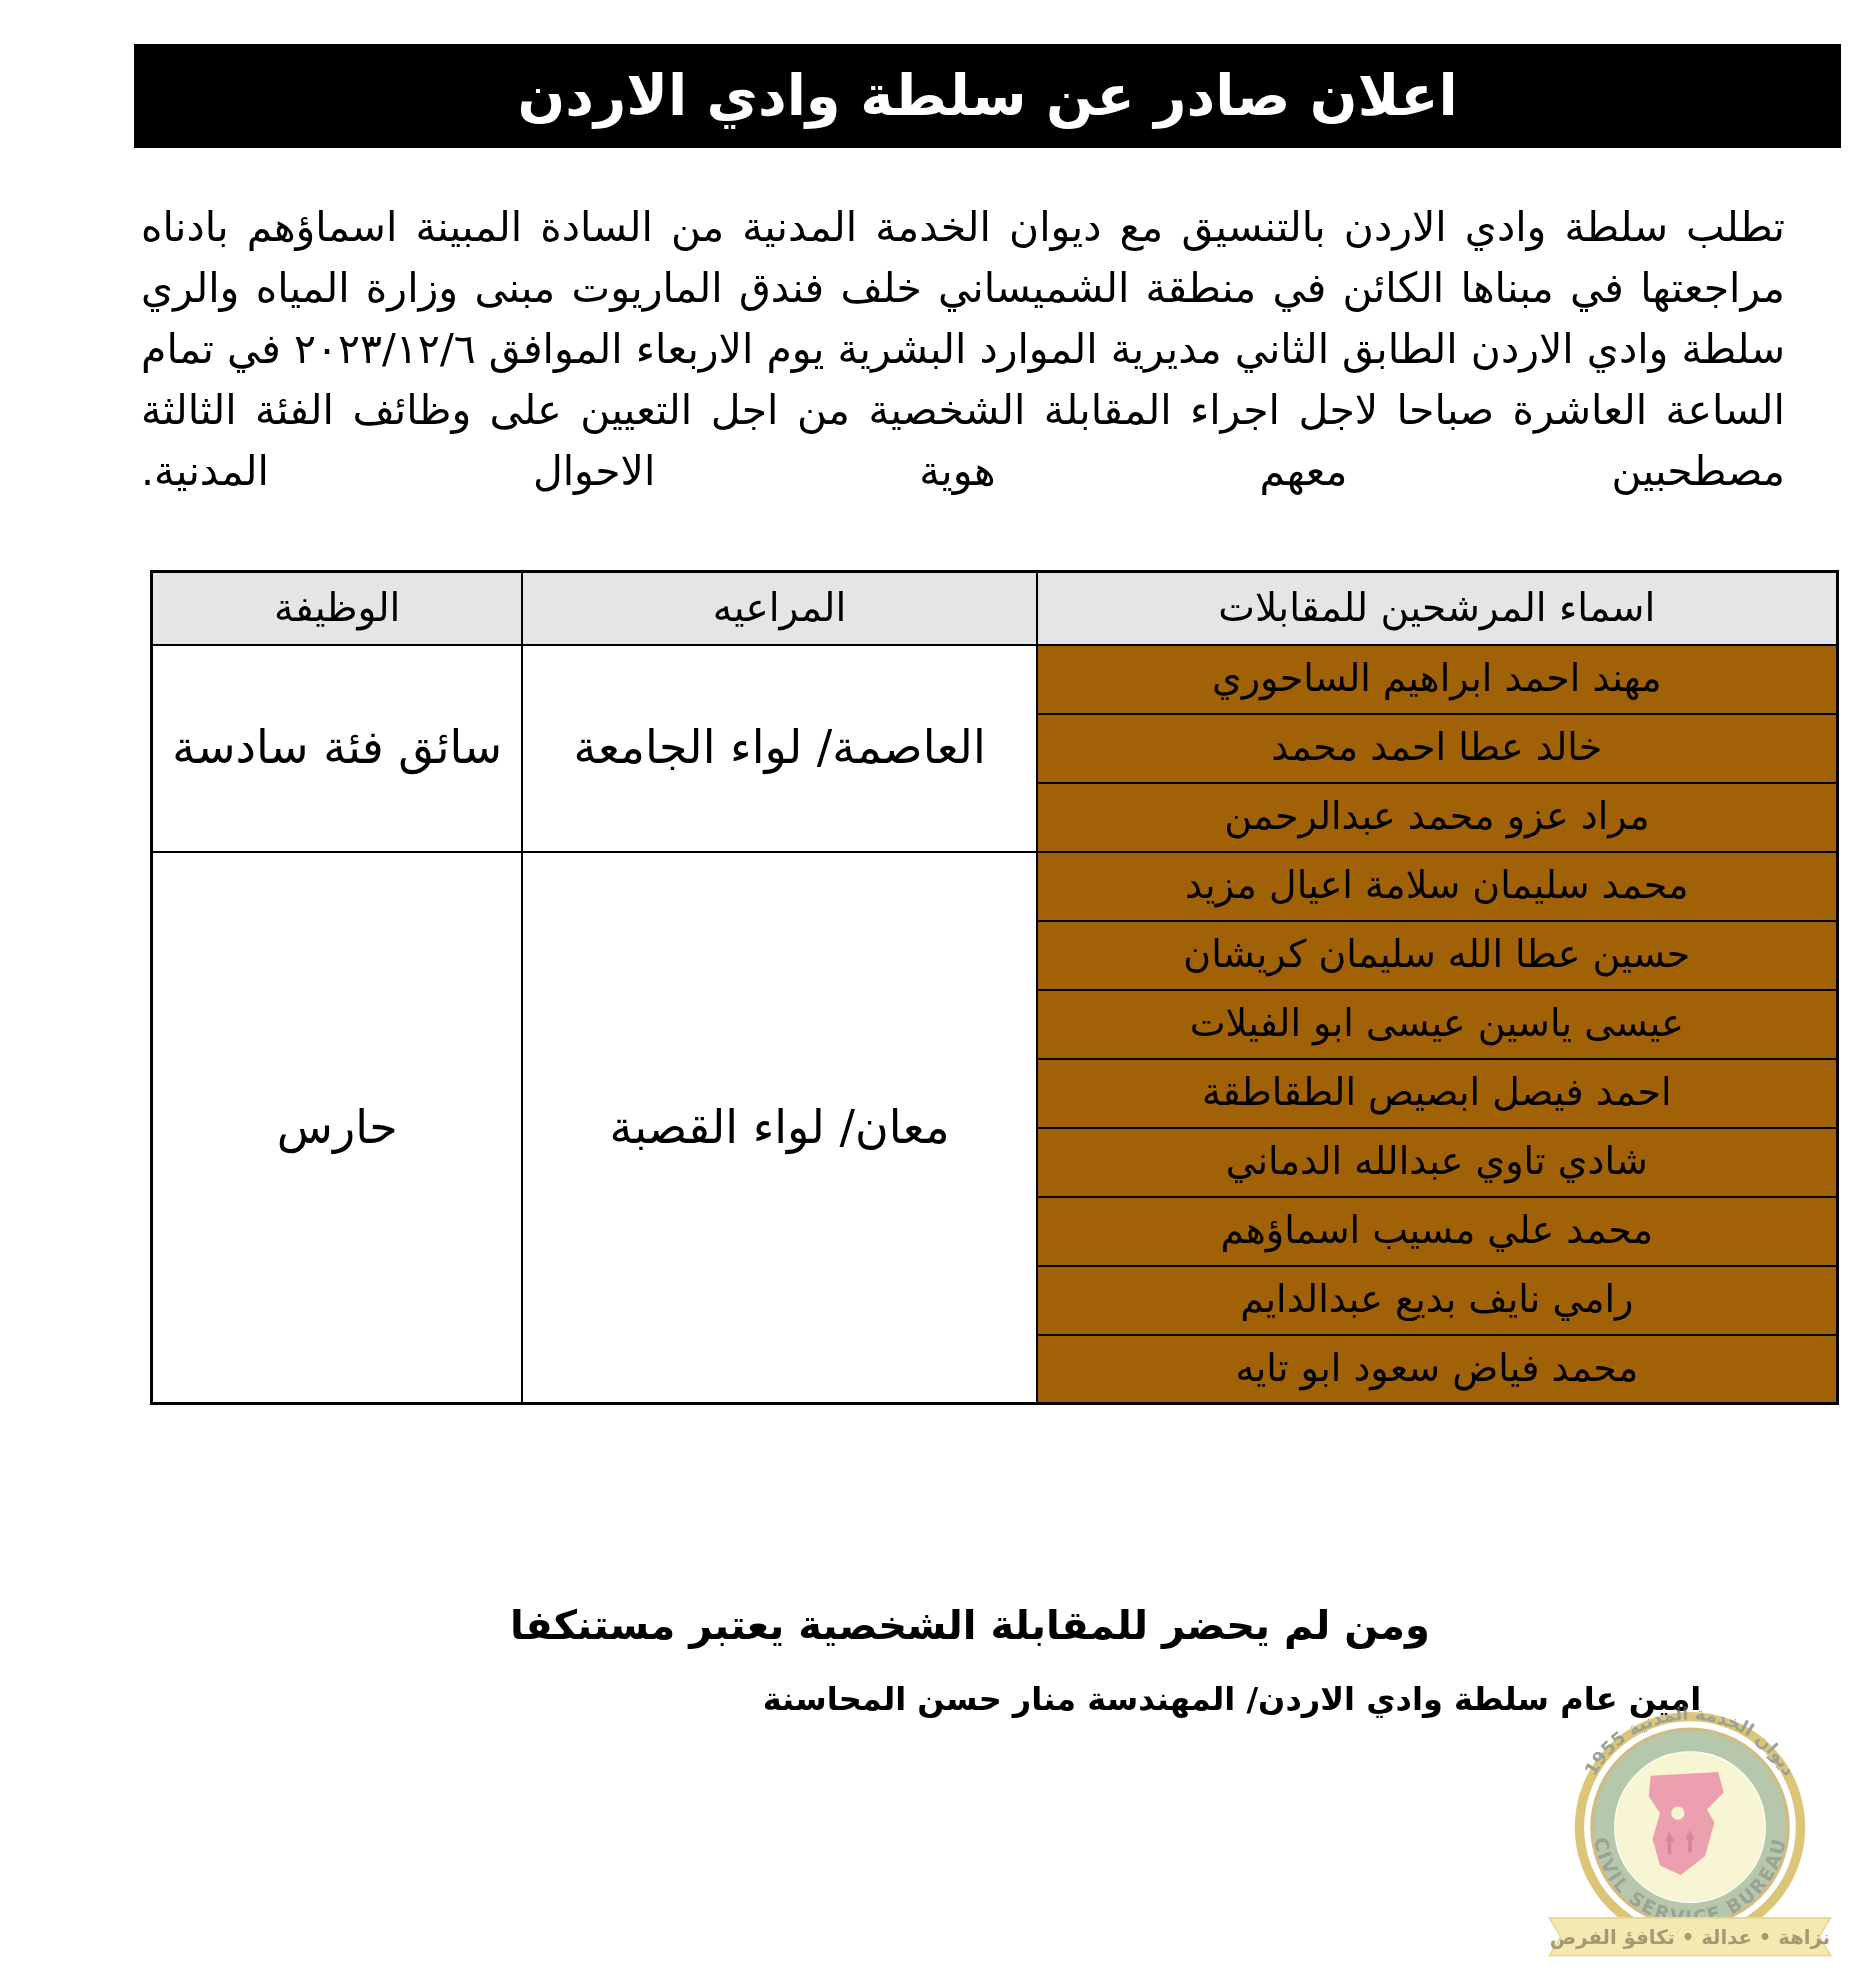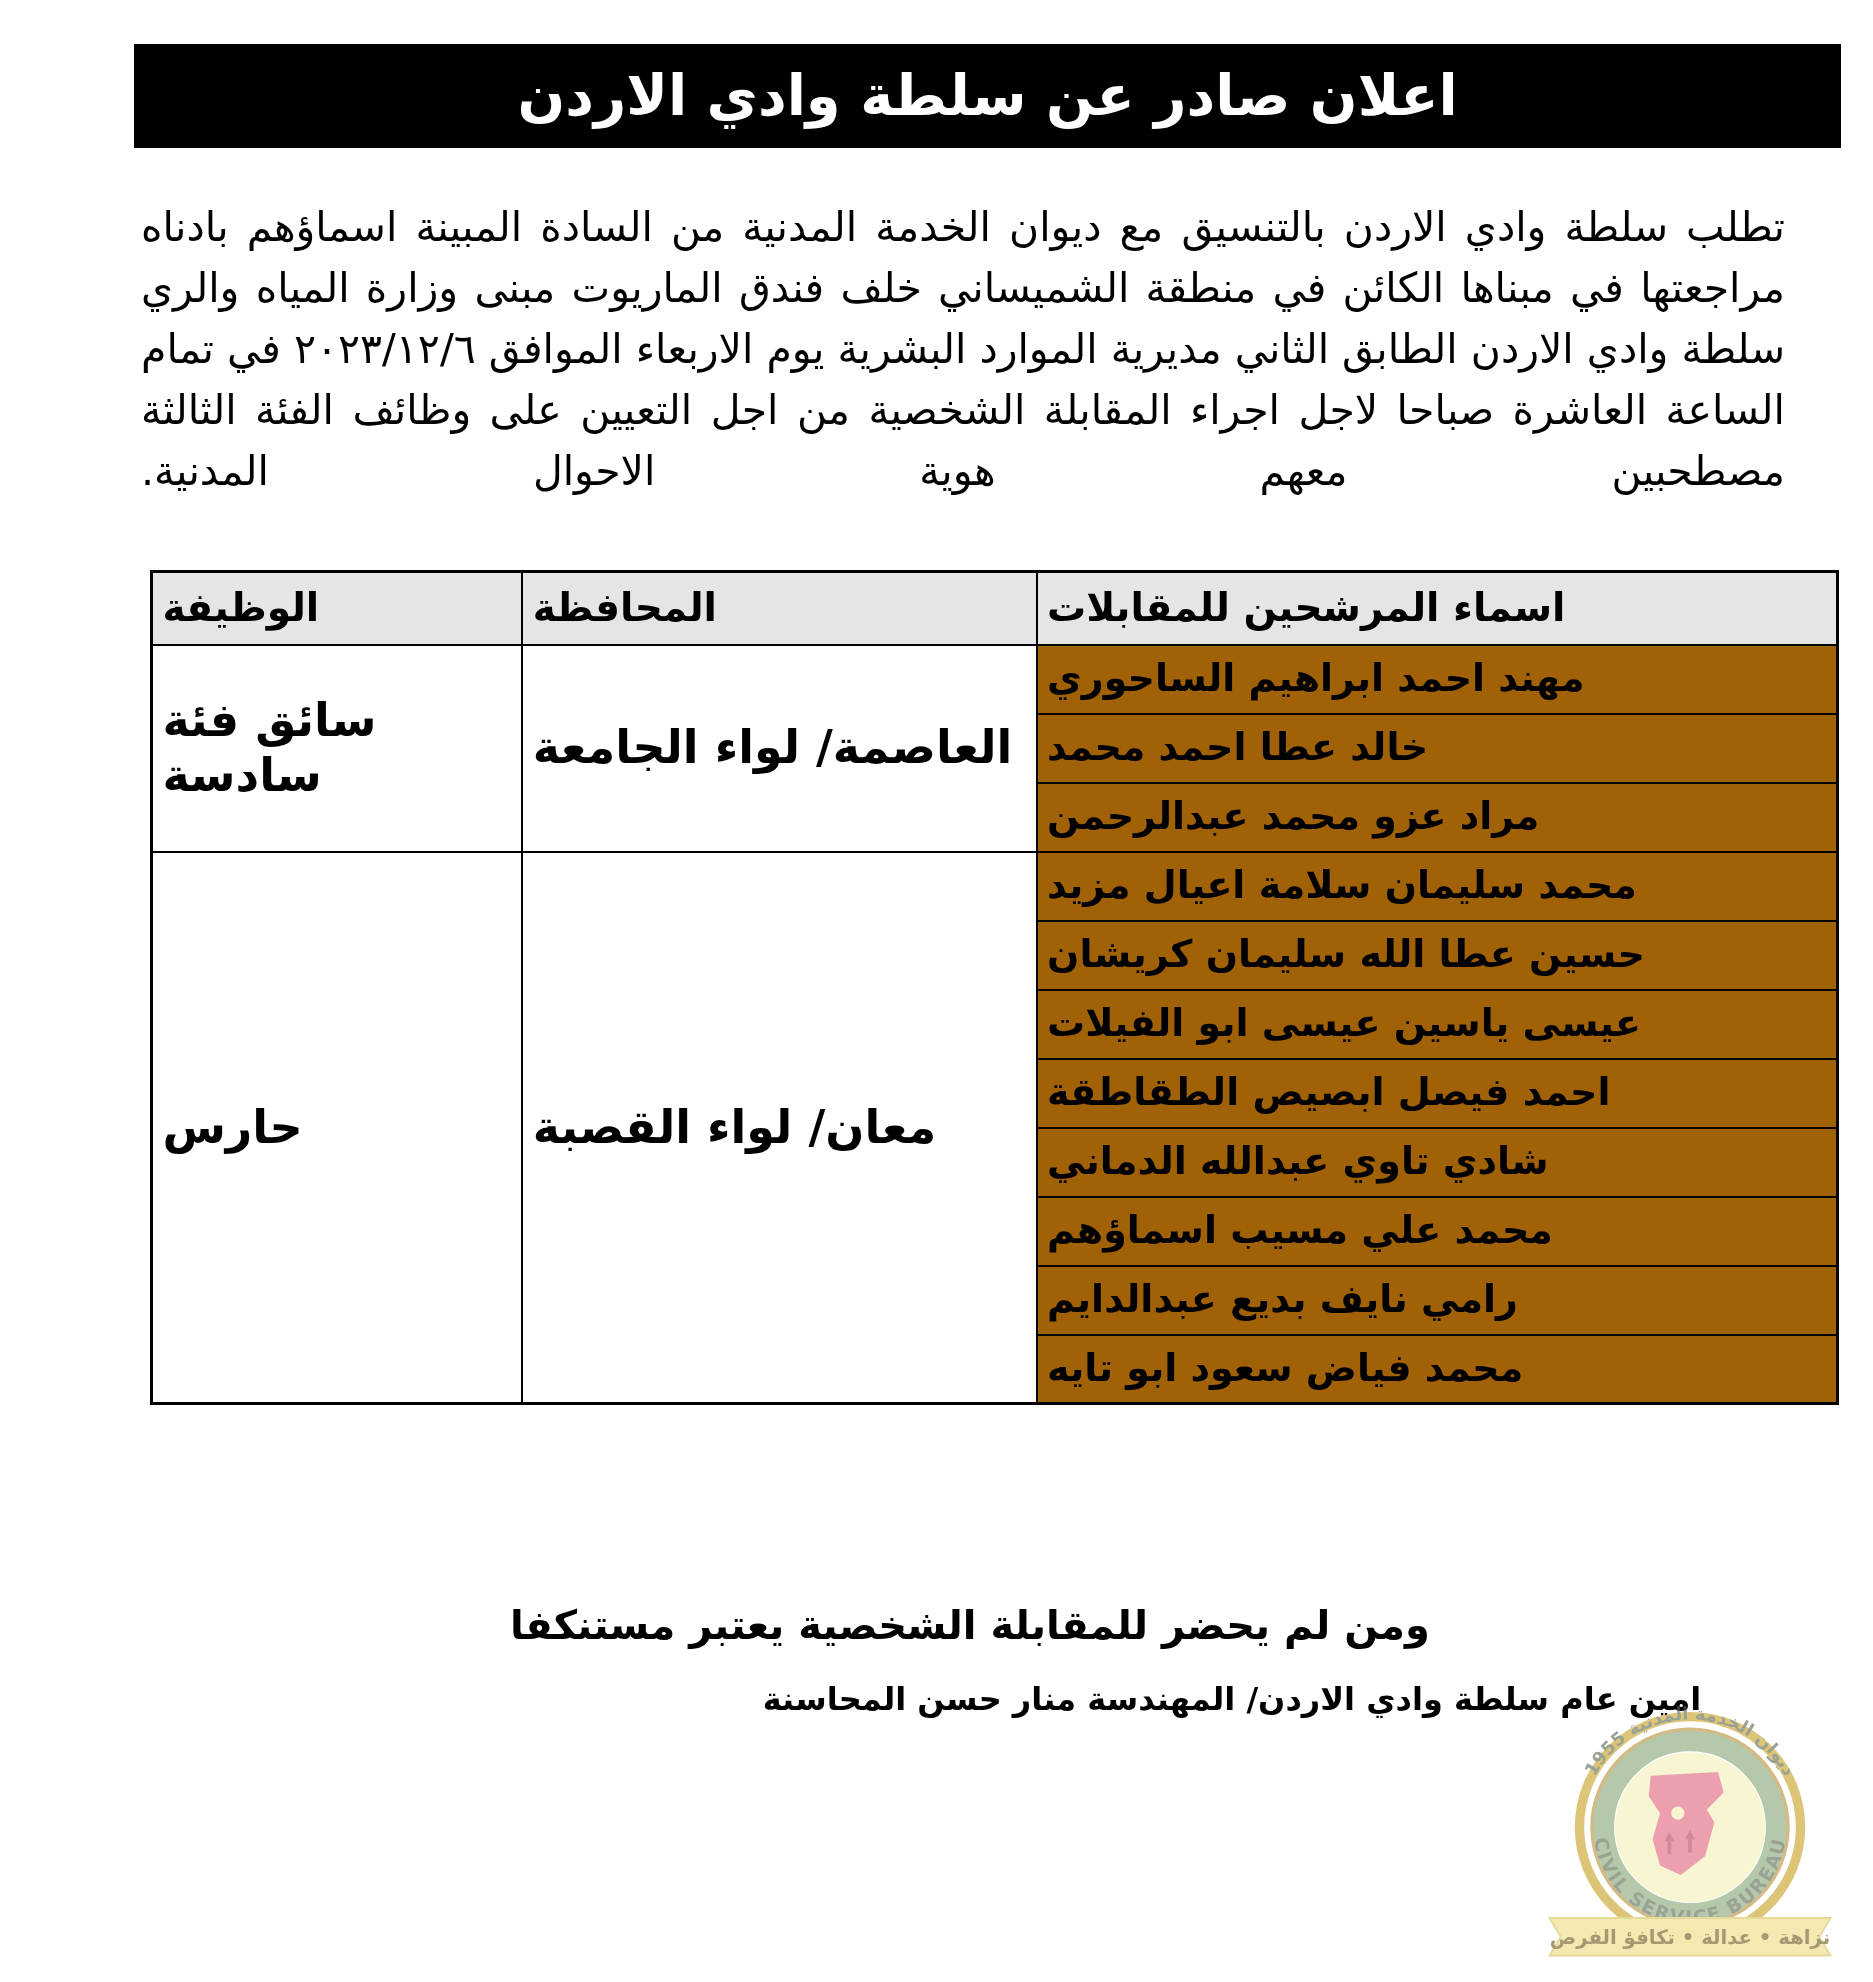--- a/index.html
+++ b/index.html
@@ -70,24 +70,24 @@
   table.listing {
     width: 100%;
     border-collapse: collapse;
     table-layout: fixed;
     direction: rtl;
     border: 3.7px solid #000;
   }
   table.listing th,
   table.listing td {
     border: 2.8px solid #000;
-    text-align: left;
+    text-align: center;
     vertical-align: middle;
     font-size: 38px;
-    font-weight: bold;
+    font-weight: normal;
     padding: 5.6px 9.4px;
     line-height: 1.2;
   }
   table.listing thead th {
     background: #e3e5e7;
     height: 73px;
     font-size: 39px;
   }
   col.c-names  { width: 47.5%; }
   col.c-gov    { width: 30.5%; }
@@ -150,21 +150,21 @@
   <div class="tbl-wrap">
     <table class="listing">
       <colgroup>
         <col class="c-names">
         <col class="c-gov">
         <col class="c-job">
       </colgroup>
       <thead>
         <tr>
           <th>اسماء المرشحين للمقابلات</th>
-          <th>المحافظة</th>
+          <th>المراعيه</th>
           <th>الوظيفة</th>
         </tr>
       </thead>
       <tbody>
 
         <tr>
           <td class="name-cell">مهند احمد ابراهيم الساحوري</td>
           <td class="group-cell" rowspan="3">العاصمة/ لواء الجامعة</td>
           <td class="group-cell" rowspan="3">سائق فئة سادسة</td>
         </tr>

